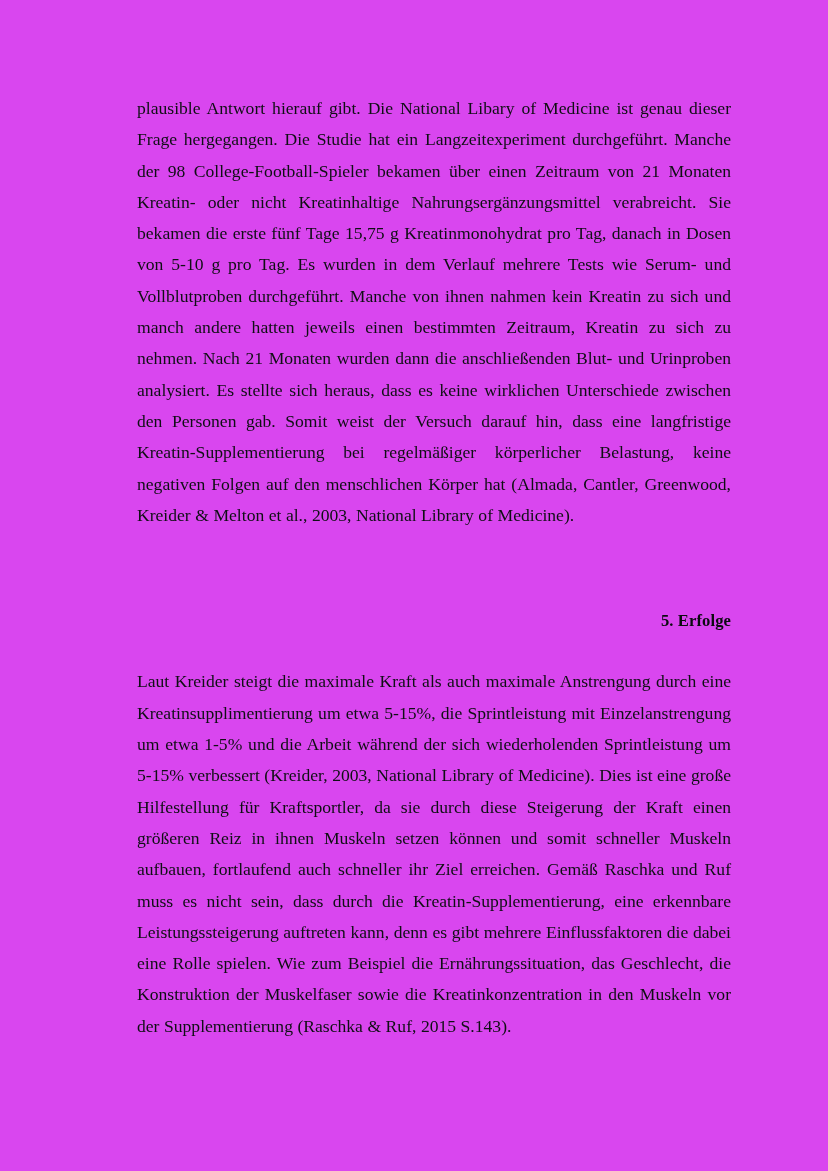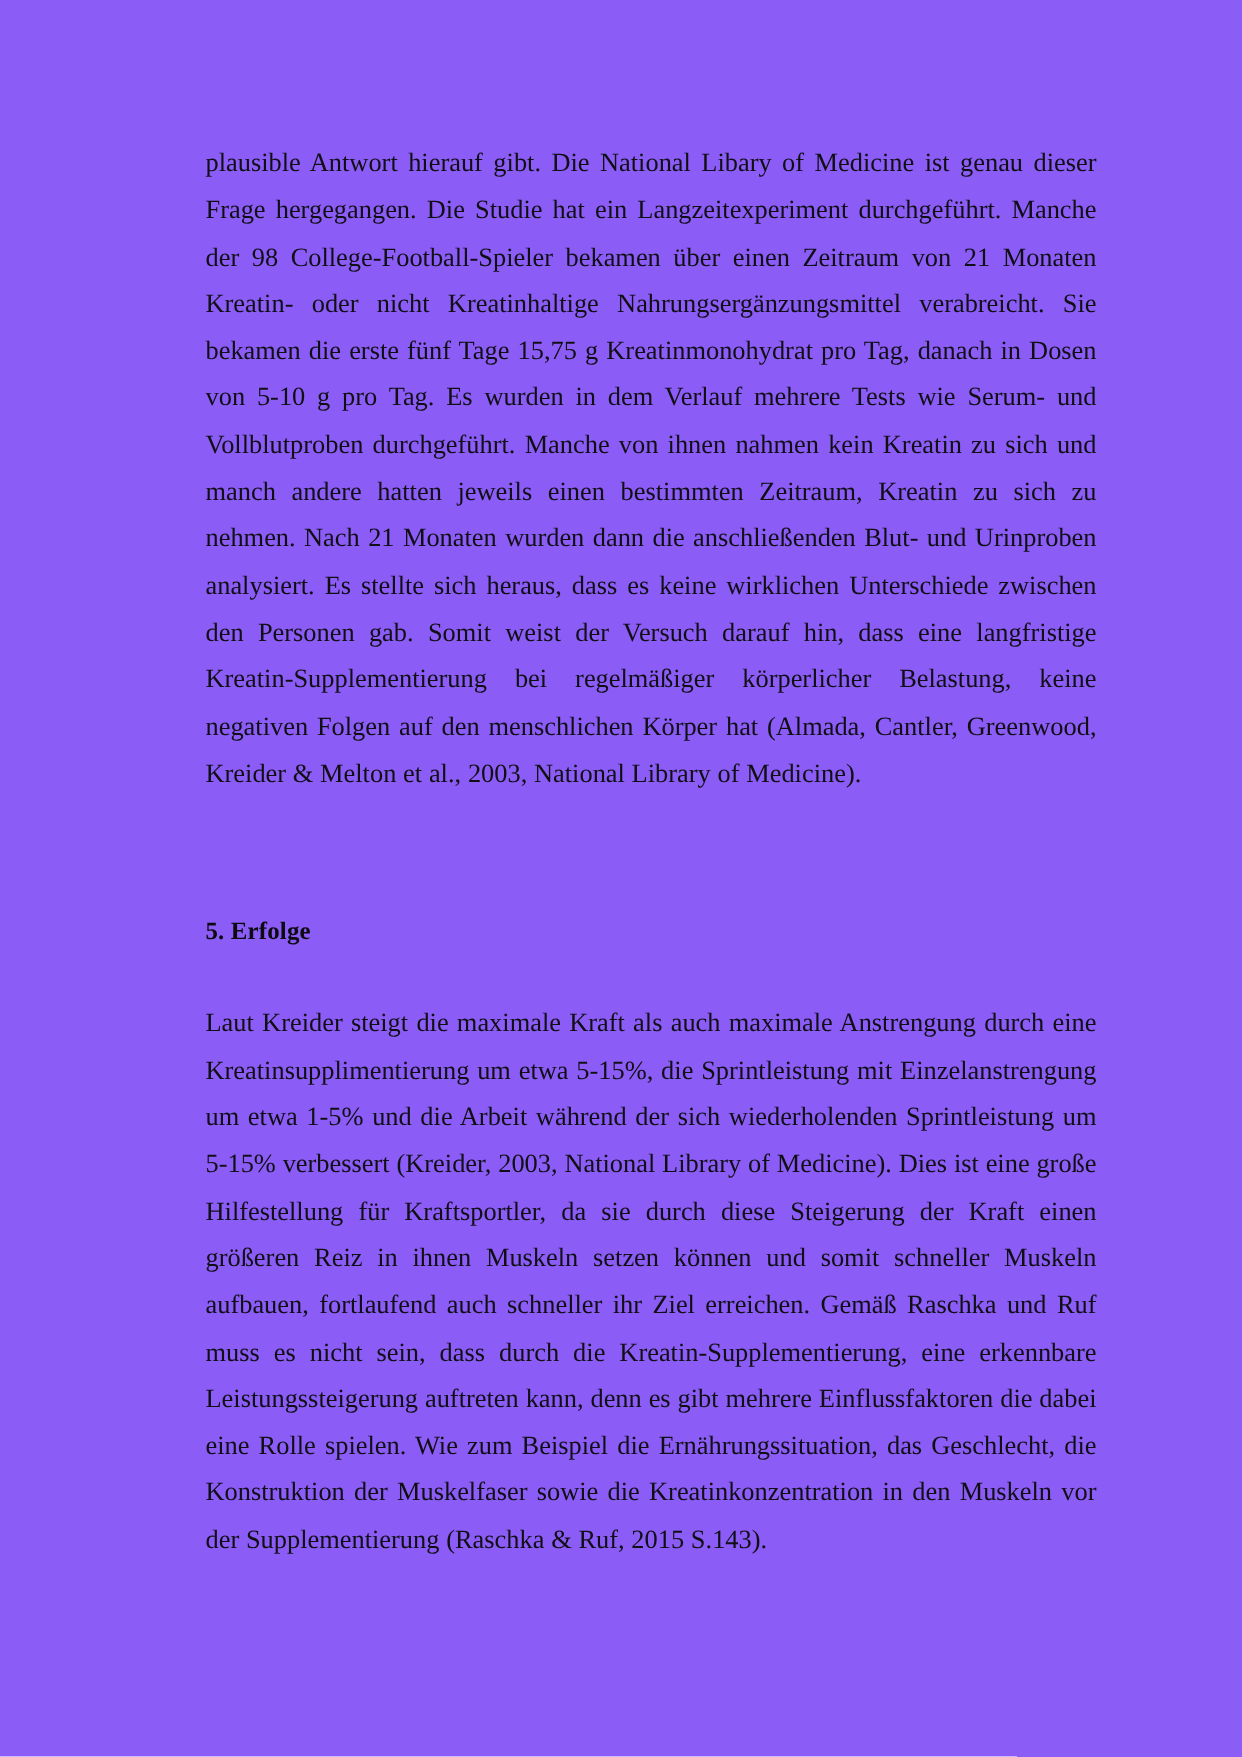--- a/index.html
+++ b/index.html
@@ -16,21 +16,21 @@
     color: #0d0d12;
     -webkit-font-smoothing: antialiased;
   }
 
   .page {
     position: absolute;
     left: 0;
     top: 0;
     width: 828px;
     height: 1171px;
-    background: #8b5cf6;
+    background: #d946ef;
   }
 
   .content {
     position: absolute;
     left: 137px;
     top: 93px;
     width: 594px;
   }
 
   p.para {
@@ -43,21 +43,21 @@
     word-spacing: 0.1px;
     color: #0f0f14;
     hyphens: none;
   }
 
   h2.heading {
     margin: 0;
     font-size: 16.6px;
     line-height: 31.3px;
     font-weight: bold;
-    text-align: left;
+    text-align: right;
     color: #0b0b10;
     letter-spacing: 0.1px;
   }
 
   
   .gap-section-before { height: 74px; }
   .gap-heading-after  { height: 30px; }
 </style>
 </head>
 <body>

